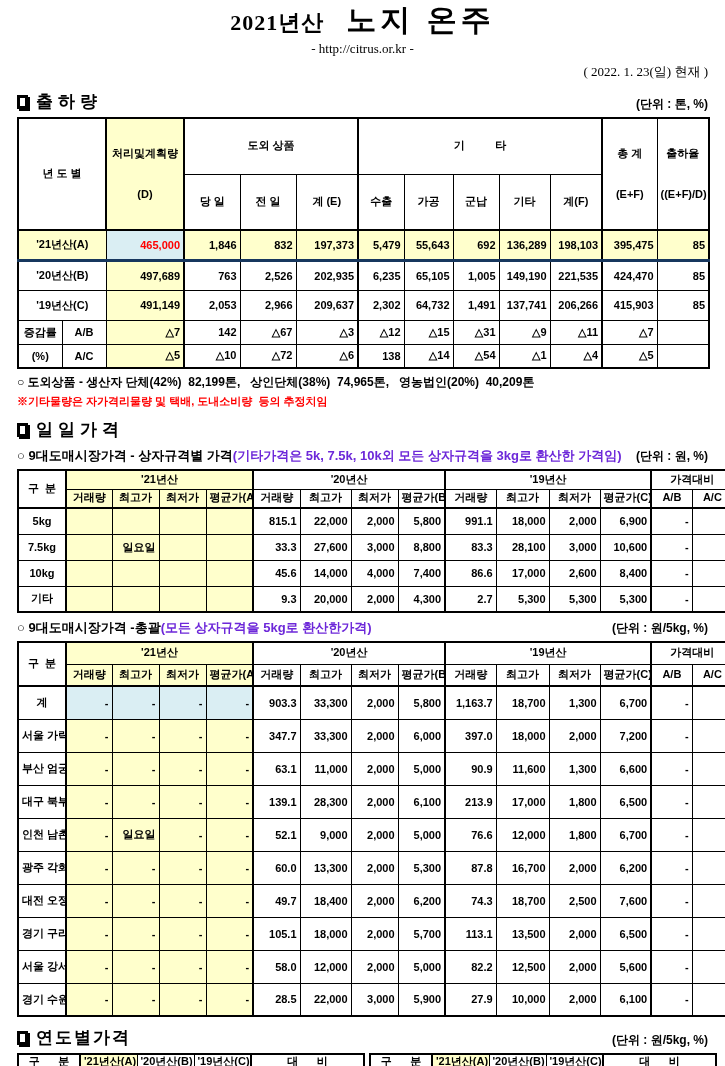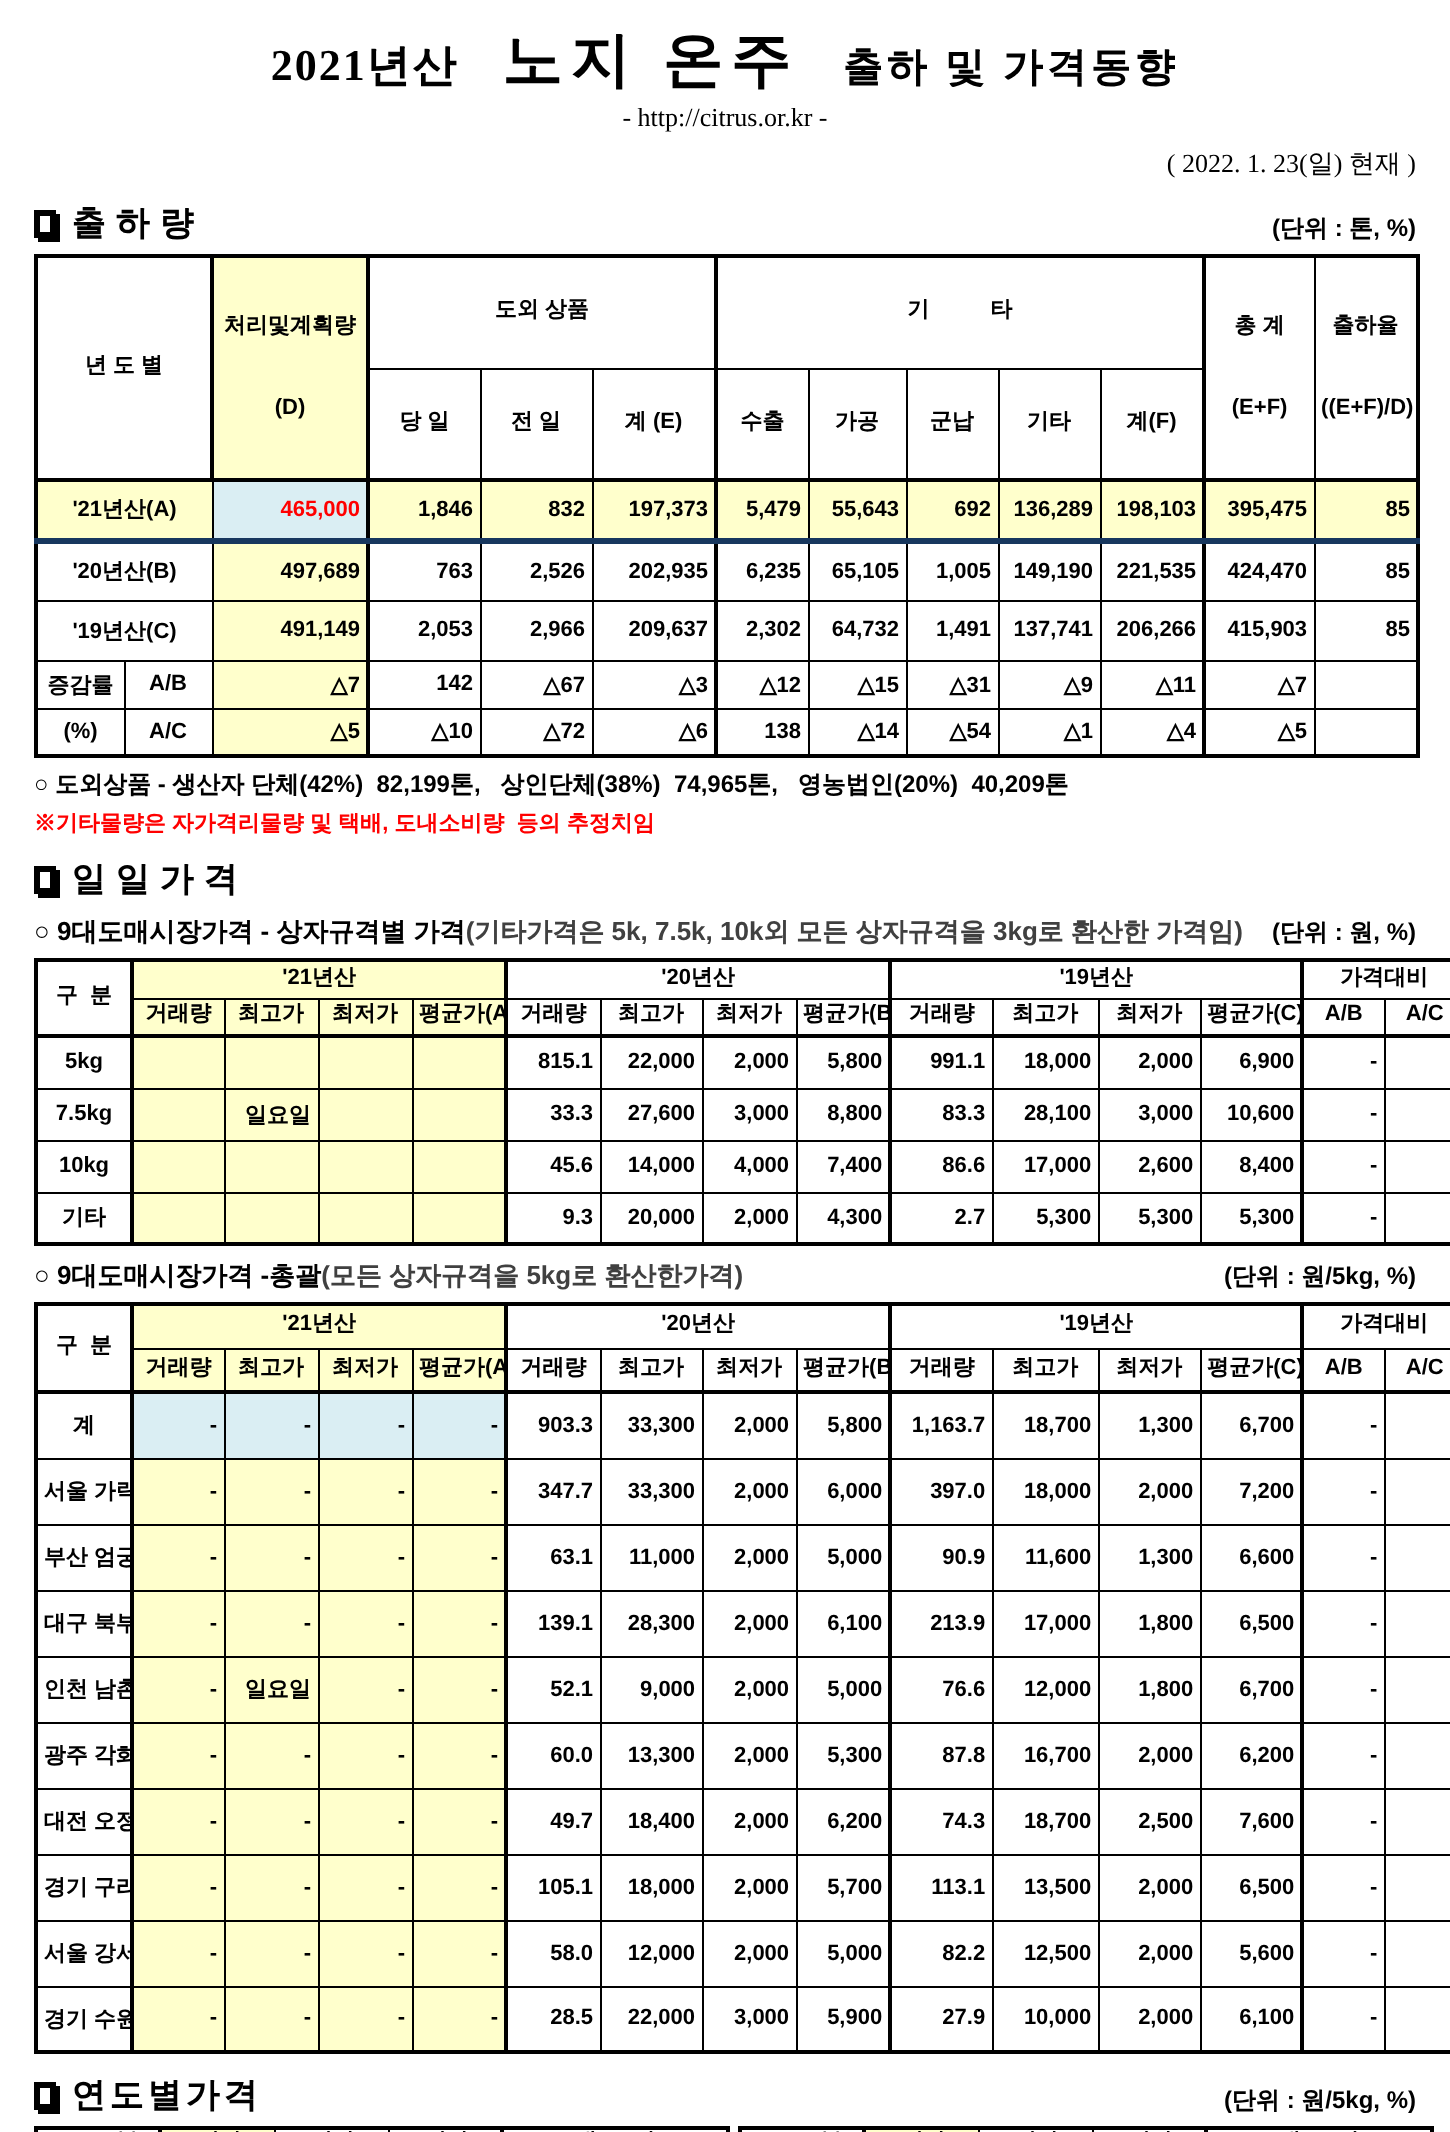--- a/index.html
+++ b/index.html
@@ -1,33 +1,33 @@
 <!DOCTYPE html>
 <html><head>
 <meta charset="utf-8">
 <style>
   *{box-sizing:border-box;margin:0;padding:0}
   body{background:#fff}
   .page{width:725px;height:1066px;overflow:hidden;background:#fff;padding:0 17px;
         font-family:"Liberation Sans",sans-serif;color:#000}
   
-  .trow{display:flex;justify-content:center;align-items:baseline;gap:22px;padding-top:10px}
+  .trow{display:flex;justify-content:center;align-items:baseline;gap:22px;}
   .t-year{font-family:"Liberation Serif",serif;font-size:22px;font-weight:600;letter-spacing:1px}
   .t-main{font-size:30px;font-weight:900;letter-spacing:4px}
   .t-suf{font-family:"Liberation Serif",serif;font-size:20px;font-weight:700;letter-spacing:2px}
   .t-url{text-align:center;font-family:"Liberation Serif",serif;font-size:13px;margin-top:0}
   .date{text-align:right;font-family:"Liberation Serif",serif;font-size:13px;margin-top:6px}
   
   .sec-head{display:flex;justify-content:space-between;align-items:flex-end;margin-top:9px}
   .sec-title{font-size:17px;font-weight:700;letter-spacing:5px;display:flex;align-items:center;gap:8px}
   .sq{width:11px;height:14px;border:3px solid #000;box-shadow:2px 2px 0 #000;display:inline-block}
   .unit{font-size:12px;font-weight:700;white-space:pre}
   .sub-line{display:flex;justify-content:space-between;align-items:flex-end;margin-top:6px}
   .sub-label{font-size:13px;font-weight:700;white-space:pre}
-  .sub-note{color:#404040}
+  .sub-note{color:#6d28d9}
   .note{font-size:12px;font-weight:700;margin-top:5px;white-space:pre}
   .note-red{color:#FF0000;font-size:11px;margin-top:3px}
   
   table{width:100%;border-collapse:collapse;table-layout:fixed;margin-top:4px;border:2px solid #000}
   th,td{border:1px solid #000;font-size:11px;padding:0 3px;overflow:hidden;vertical-align:middle}
   th{font-weight:700;text-align:center;white-space:pre;line-height:1.25}
   thead{border-bottom:2px solid #000}
   td.num{text-align:right;font-weight:700}
   td.lbl{text-align:center;font-weight:700;white-space:pre}
   td.ctr{text-align:right}
@@ -55,21 +55,20 @@
   .yt thead tr{height:15px}
 </style>
 </head>
 <body>
 
 <div class="page">
 
   <div class="trow">
     <span class="t-year">2021년산</span>
     <span class="t-main">노지 온주</span>
-    <span class="t-suf">출하 및 가격동향</span>
   </div>
   <div class="t-url">- http://citrus.or.kr -</div>
   <div class="date">( 2022. 1. 23(일) 현재 )</div>
 
   <div class="sec-head">
     <span class="sec-title">
       <span class="sq"></span>
       <span>출하량</span>
     </span>
     <span class="unit">(단위 : 톤, %)</span>

